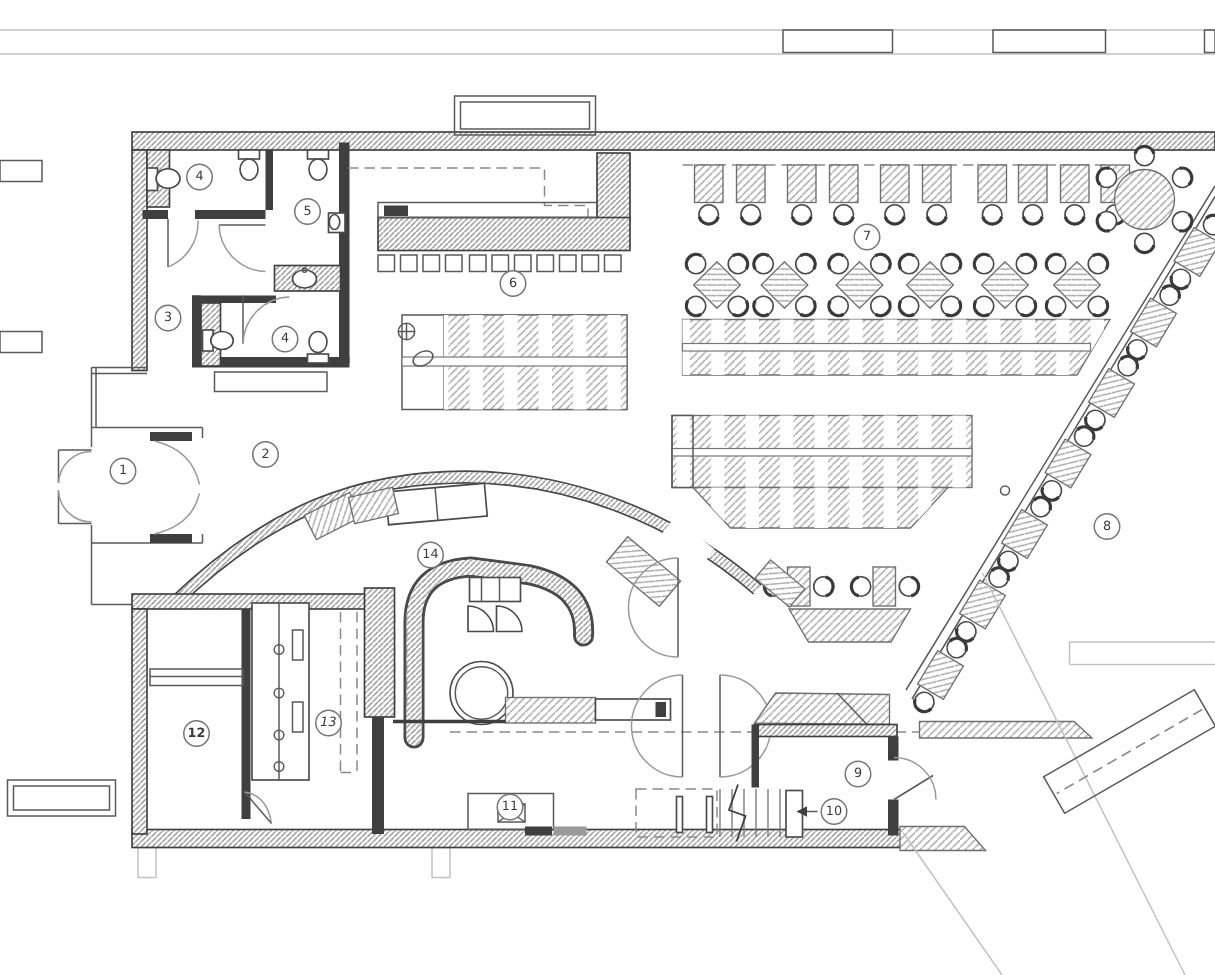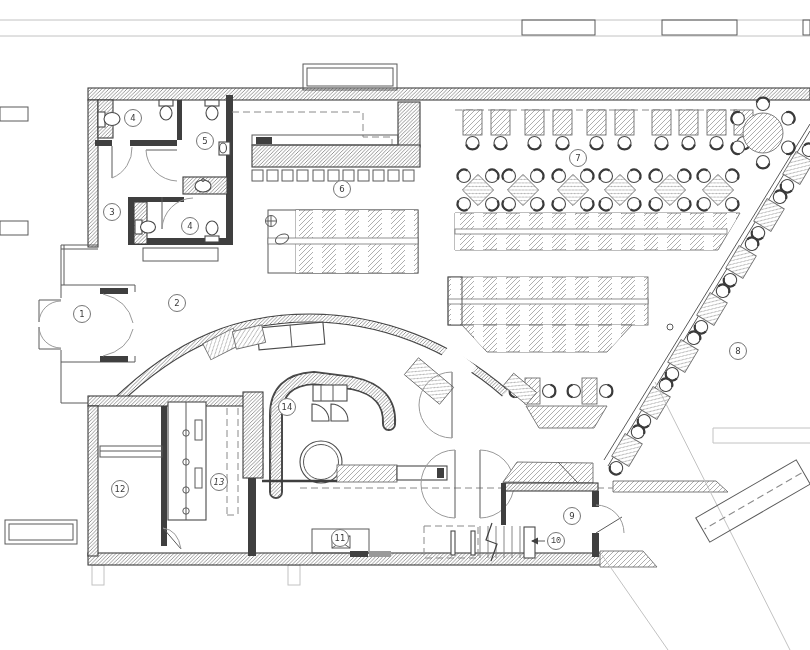--- a/index.html
+++ b/index.html
@@ -369,19 +369,19 @@
       <div class="rlabel" style="left: 73px; top: 305px;">1</div>
       <div class="rlabel" style="left: 168px; top: 294px;">2</div>
       <div class="rlabel" style="left: 103px; top: 203px;">3</div>
       <div class="rlabel" style="left: 124px; top: 109px;">4</div>
       <div class="rlabel" style="left: 181px; top: 217px;">4</div>
       <div class="rlabel" style="left: 196px; top: 132px;">5</div>
       <div class="rlabel" style="left: 333px; top: 180px;">6</div>
       <div class="rlabel" style="left: 569px; top: 149px;">7</div>
       <div class="rlabel" style="left: 729px; top: 342px;">8</div>
       <div class="rlabel" style="left: 563px; top: 507px;">9</div>
-      <div class="rlabel" style="left: 547px; top: 532px; font-family: Liberation Mono, monospace;">10</div>
+      <div class="rlabel" style="left: 547px; top: 532px;">10</div>
       <div class="rlabel" style="left: 331px; top: 529px;">11</div>
-      <div class="rlabel" style="left: 111px; top: 480px;">12</div>
+      <div class="rlabel" style="left: 122px; top: 480px; font-weight: bold;">12</div>
       <div class="rlabel" style="left: 210px; top: 473px; font-style: italic;">13</div>
-      <div class="rlabel" style="left: 278px; top: 361px; margin-top: 37px;">14</div>
+      <div class="rlabel" style="left: 278px; top: 361px;">14</div>
     </div>
 </div>
 
 </body></html>

